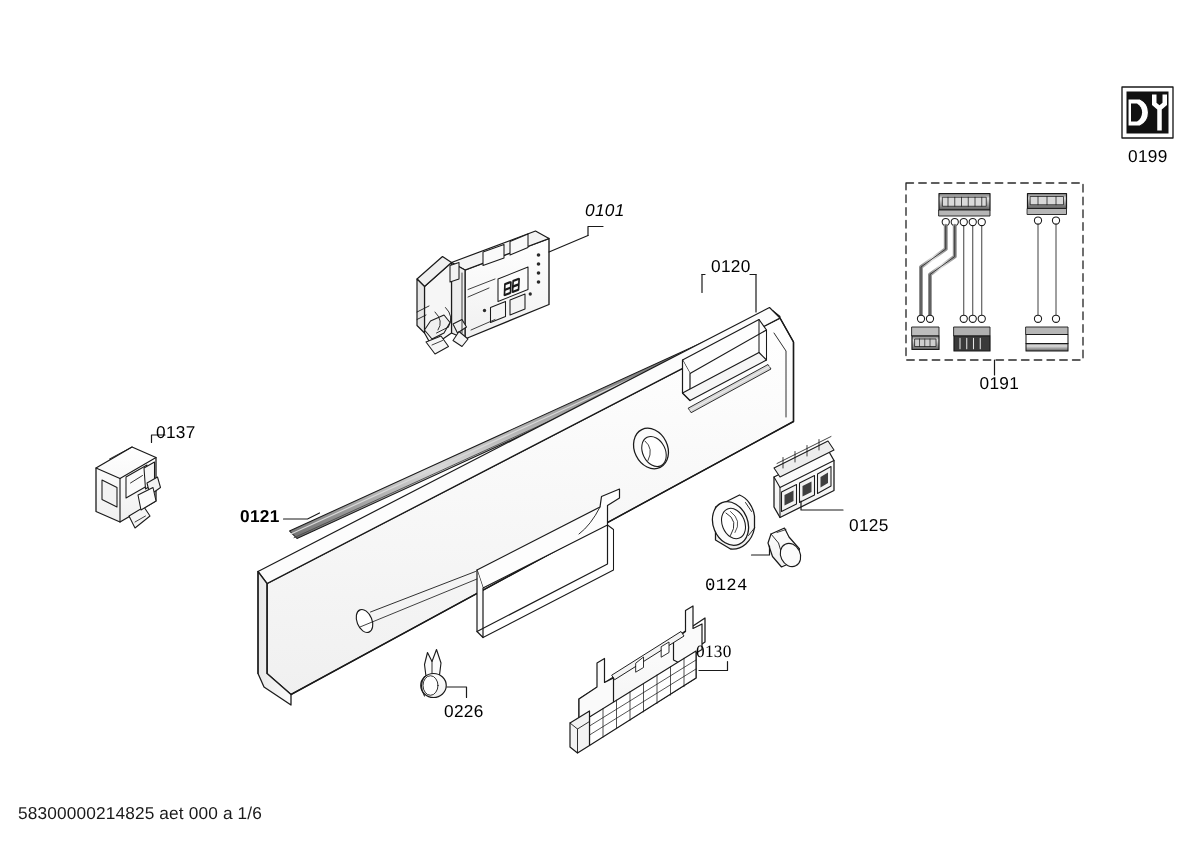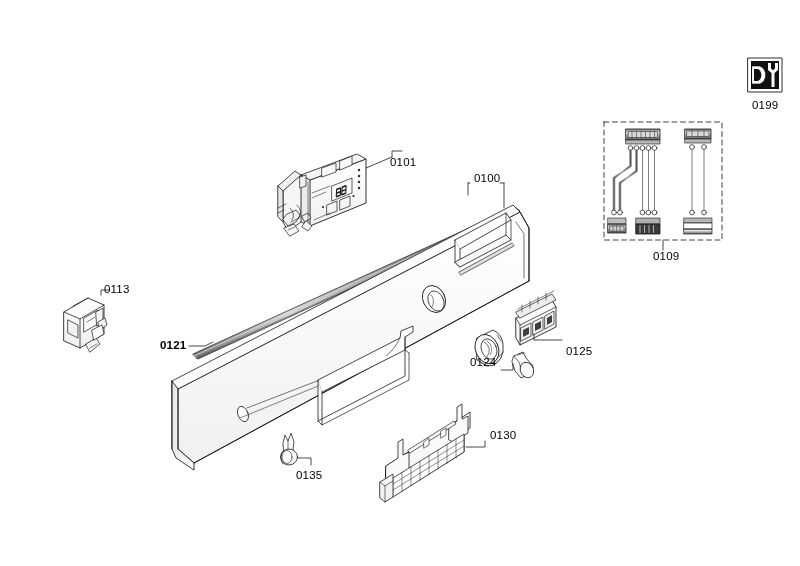--- a/index.html
+++ b/index.html
@@ -396,34 +396,35 @@
         <path d="M380 482 L385 486 L393 481" stroke="#1a1a1a" stroke-width="0.6" fill="none"></path>
         <path d="M385 486 L385 502" stroke="#1a1a1a" stroke-width="0.6" fill="none"></path>
       </g>
       <g>
         <path d="M466 447 L485 447 L485 441" stroke="#1a1a1a" stroke-width="0.8" fill="none"></path>
       </g>
 
     </g>
   </svg>
 
-  <div class="callout" style="left:390px; top:156px;">0101</div>
-
-  <div class="callout" style="left:653px; top:250px;">0109</div>
-
-  <div class="callout" style="left:104px; top:283px;">0113</div>
-
-  <div class="callout" style="left:474px; top:172px;">0100</div>
+  <div class="callout" style="left:390px; top:135px;font-style:italic;">0101</div>
+
+  <div class="callout" style="left:653px; top:250px;">0191</div>
+
+  <div class="callout" style="left:104px; top:283px;">0137</div>
+
+  <div class="callout" style="left:474px; top:172px;">0120</div>
 
   <div class="callout" style="left:160px; top:339px;font-weight:bold;">0121</div>
 
-  <div class="callout" style="left:296px; top:469px;">0135</div>
-
-  <div class="callout" style="left:470px; top:356px;">0124</div>
+  <div class="callout" style="left:296px; top:469px;">0226</div>
+
+  <div class="callout" style="left:470px; top:384px;font-family:Liberation Mono, monospace;">0124</div>
 
   <div class="callout" style="left:566px; top:345px;">0125</div>
 
-  <div class="callout" style="left:490px; top:429px;">0130</div>
+  <div class="callout" style="left:464px; top:429px;font-family:Liberation Serif, serif;">0130</div>
 
   <div class="callout" style="left:752px; top:99px;">0199</div>
 
+  <div class="footer-text">58300000214825 aet 000 a 1/6</div>
 
 </div>
 
 </body></html>

